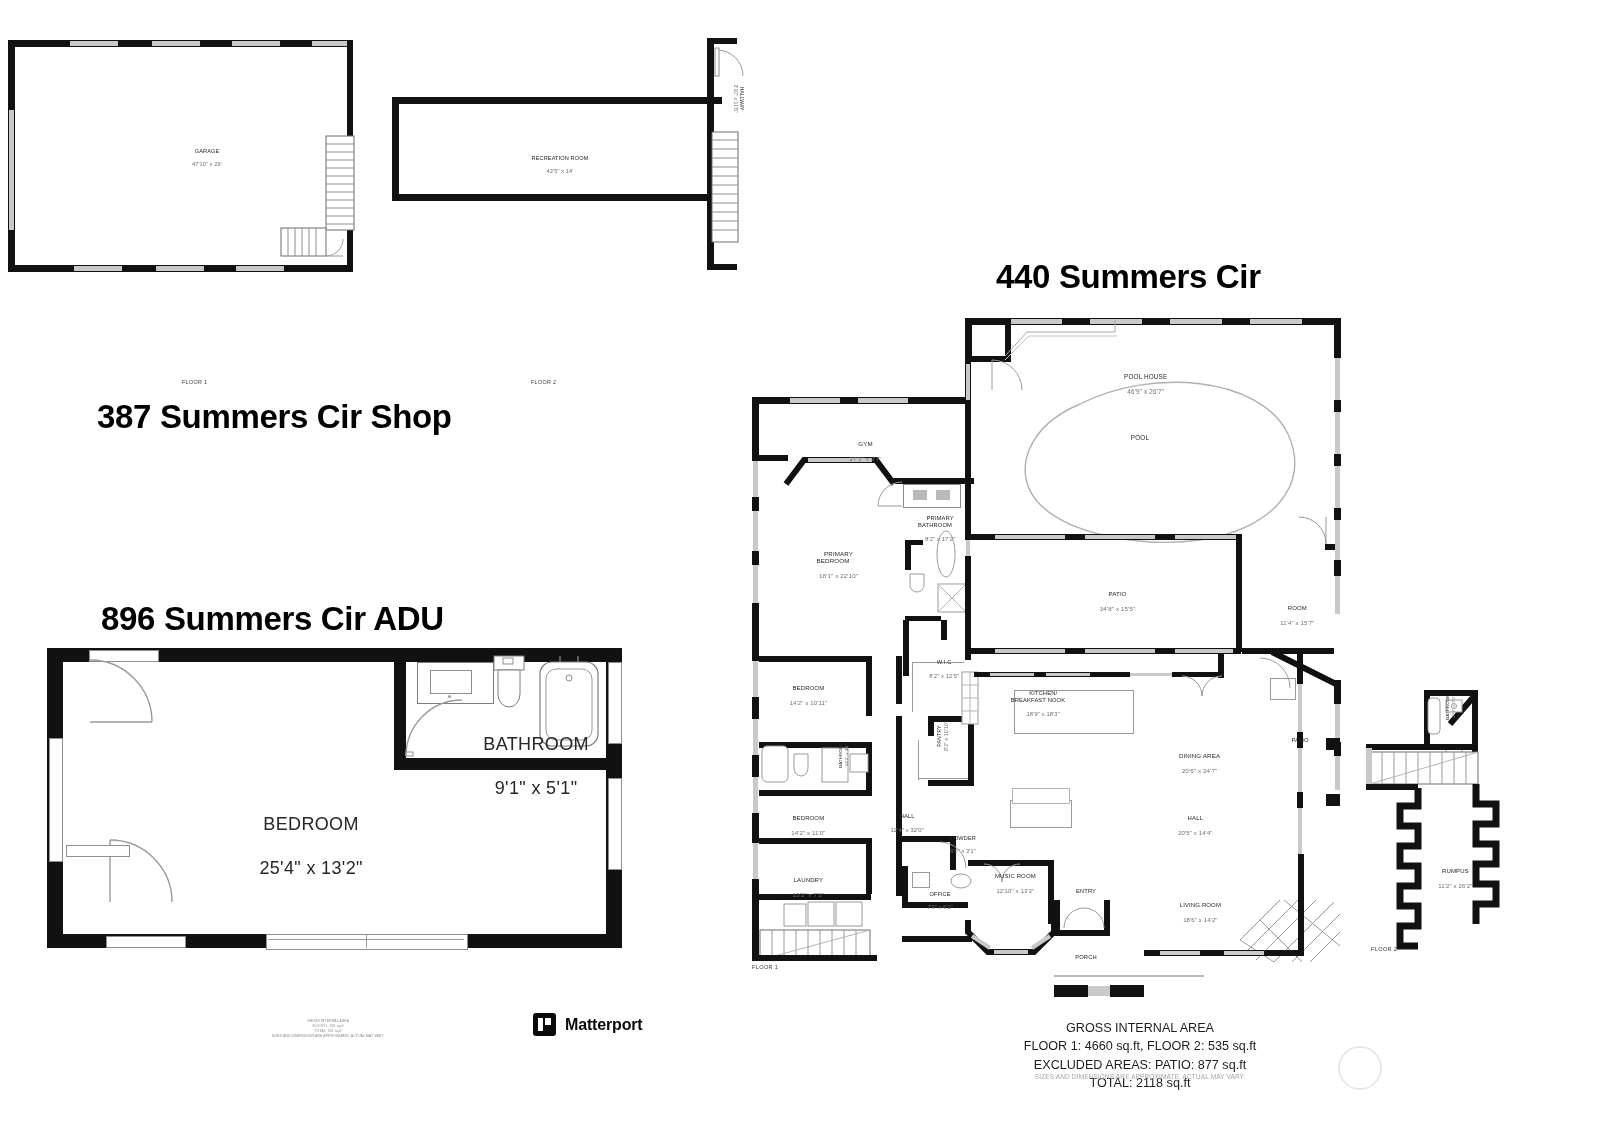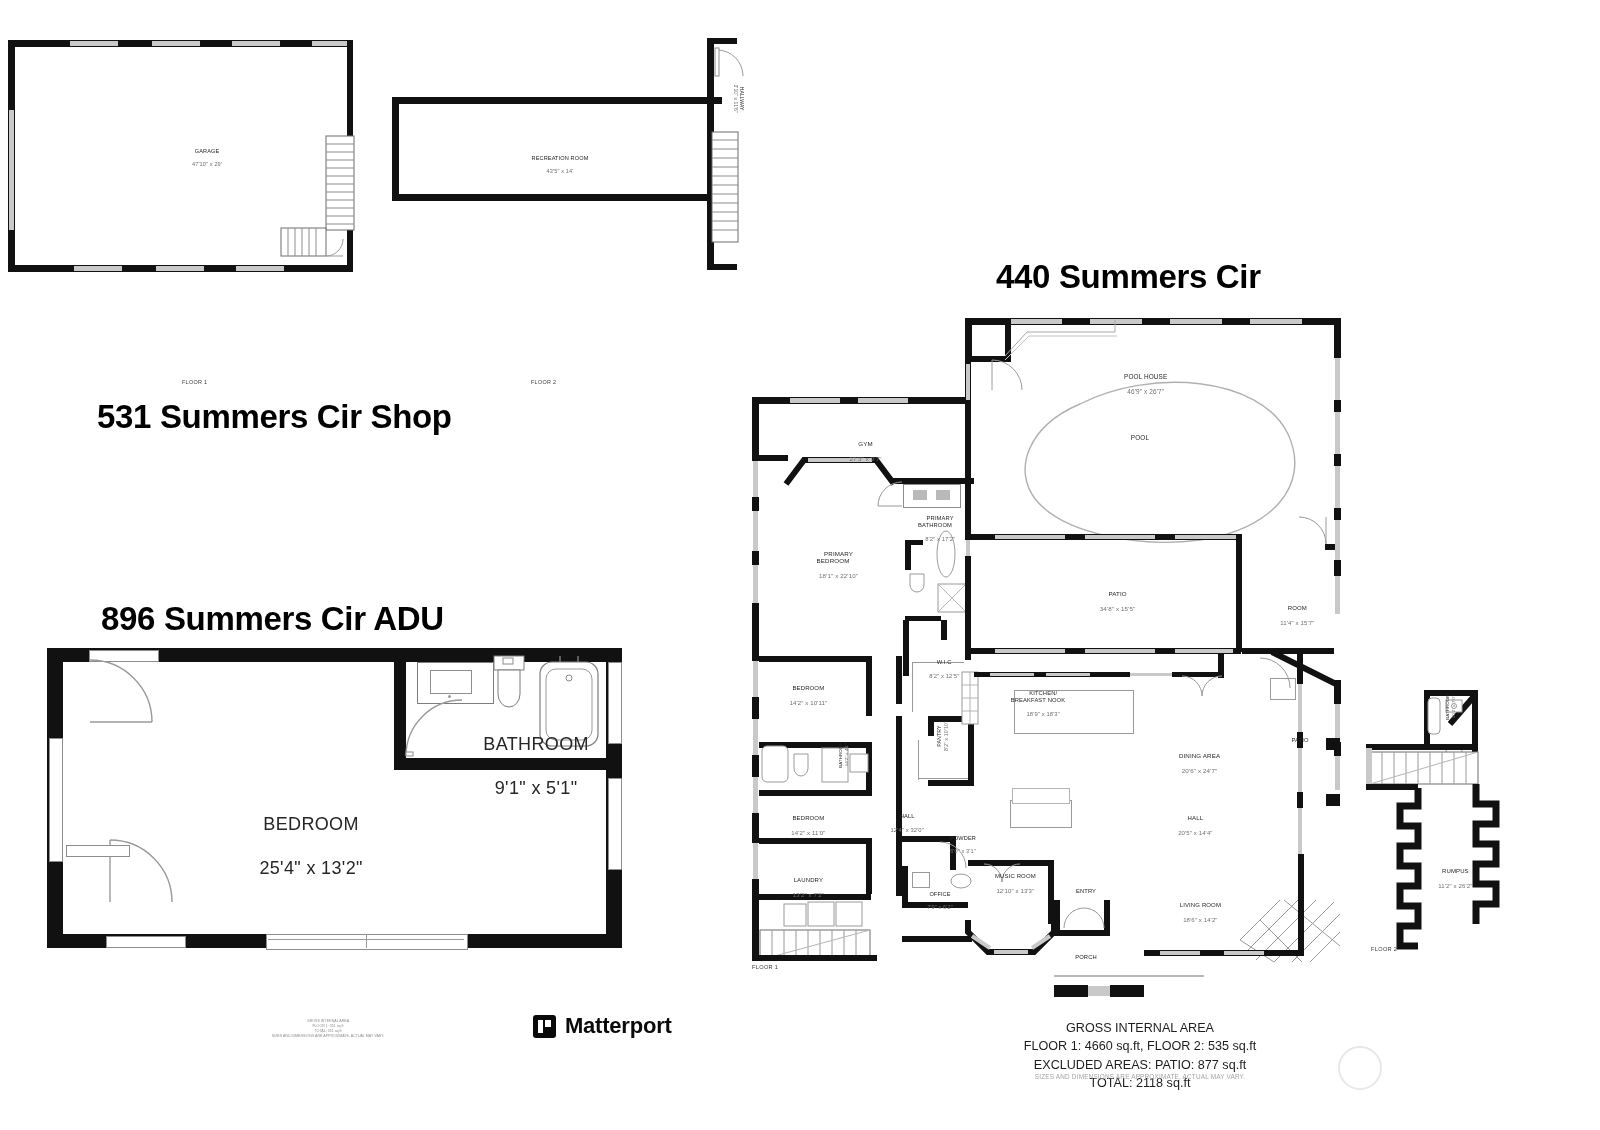--- a/index.html
+++ b/index.html
@@ -22,21 +22,21 @@
   .dim{color:#6f6f6f;}
   svg{position:absolute;left:0;top:0;overflow:visible;}
   .rot90{transform:rotate(-90deg);transform-origin:center center;}
   .rot90cw{transform:rotate(90deg);transform-origin:center center;}
 
   
   .mp{position:absolute;display:flex;align-items:center;gap:9px;}
   .mp-mark{width:23px;height:23px;background:#0a0a0a;border-radius:3px;position:relative;}
   .mp-mark:before{content:"";position:absolute;left:5px;top:5px;width:5px;height:13px;background:#fff;}
   .mp-mark:after{content:"";position:absolute;left:12px;top:5px;width:6px;height:7px;background:#fff;}
-  .mp-txt{font-size:22px;font-weight:bold;color:#0a0a0a;letter-spacing:-.01em;}
+  .mp-txt{font-size:16px;font-weight:bold;color:#0a0a0a;letter-spacing:-.01em;}
 </style>
 </head>
 <body>
 
 <div class="stage">
 
   <div>
 
     <div class="wall" style="left:8px;top:40px;width:345px;height:7px;"></div>
     <div class="winwall" style="left:70px;top:41px;width:48px;height:5px;"></div>
@@ -120,21 +120,21 @@
     </div>
 
     <div class="lbl rot90cw" style="left:699px;top:82px;width:80px;font-size:5px;">
       <span>HALLWAY</span>
       <span class="dim">3'10" x 11'6"</span>
     </div>
 
     <div class="tiny" style="left:182px;top:379px;font-size:5.4px;">FLOOR 1</div>
     <div class="tiny" style="left:531px;top:379px;font-size:5.4px;">FLOOR 2</div>
 
-    <div class="title" style="left:97px;top:398px;font-size:33px;">531 Summers Cir Shop</div>
+    <div class="title" style="left:97px;top:398px;font-size:33px;">387 Summers Cir Shop</div>
   </div>
 
   <div>
     <div class="title" style="left:101px;top:600px;font-size:33px;">896 Summers Cir ADU</div>
 
     <div class="wall" style="left:47px;top:648px;width:575px;height:14px;"></div>
     <div class="wall" style="left:47px;top:648px;width:16px;height:300px;"></div>
     <div class="wall" style="left:47px;top:934px;width:575px;height:14px;"></div>
     <div class="wall" style="left:606px;top:648px;width:16px;height:300px;"></div>
 

